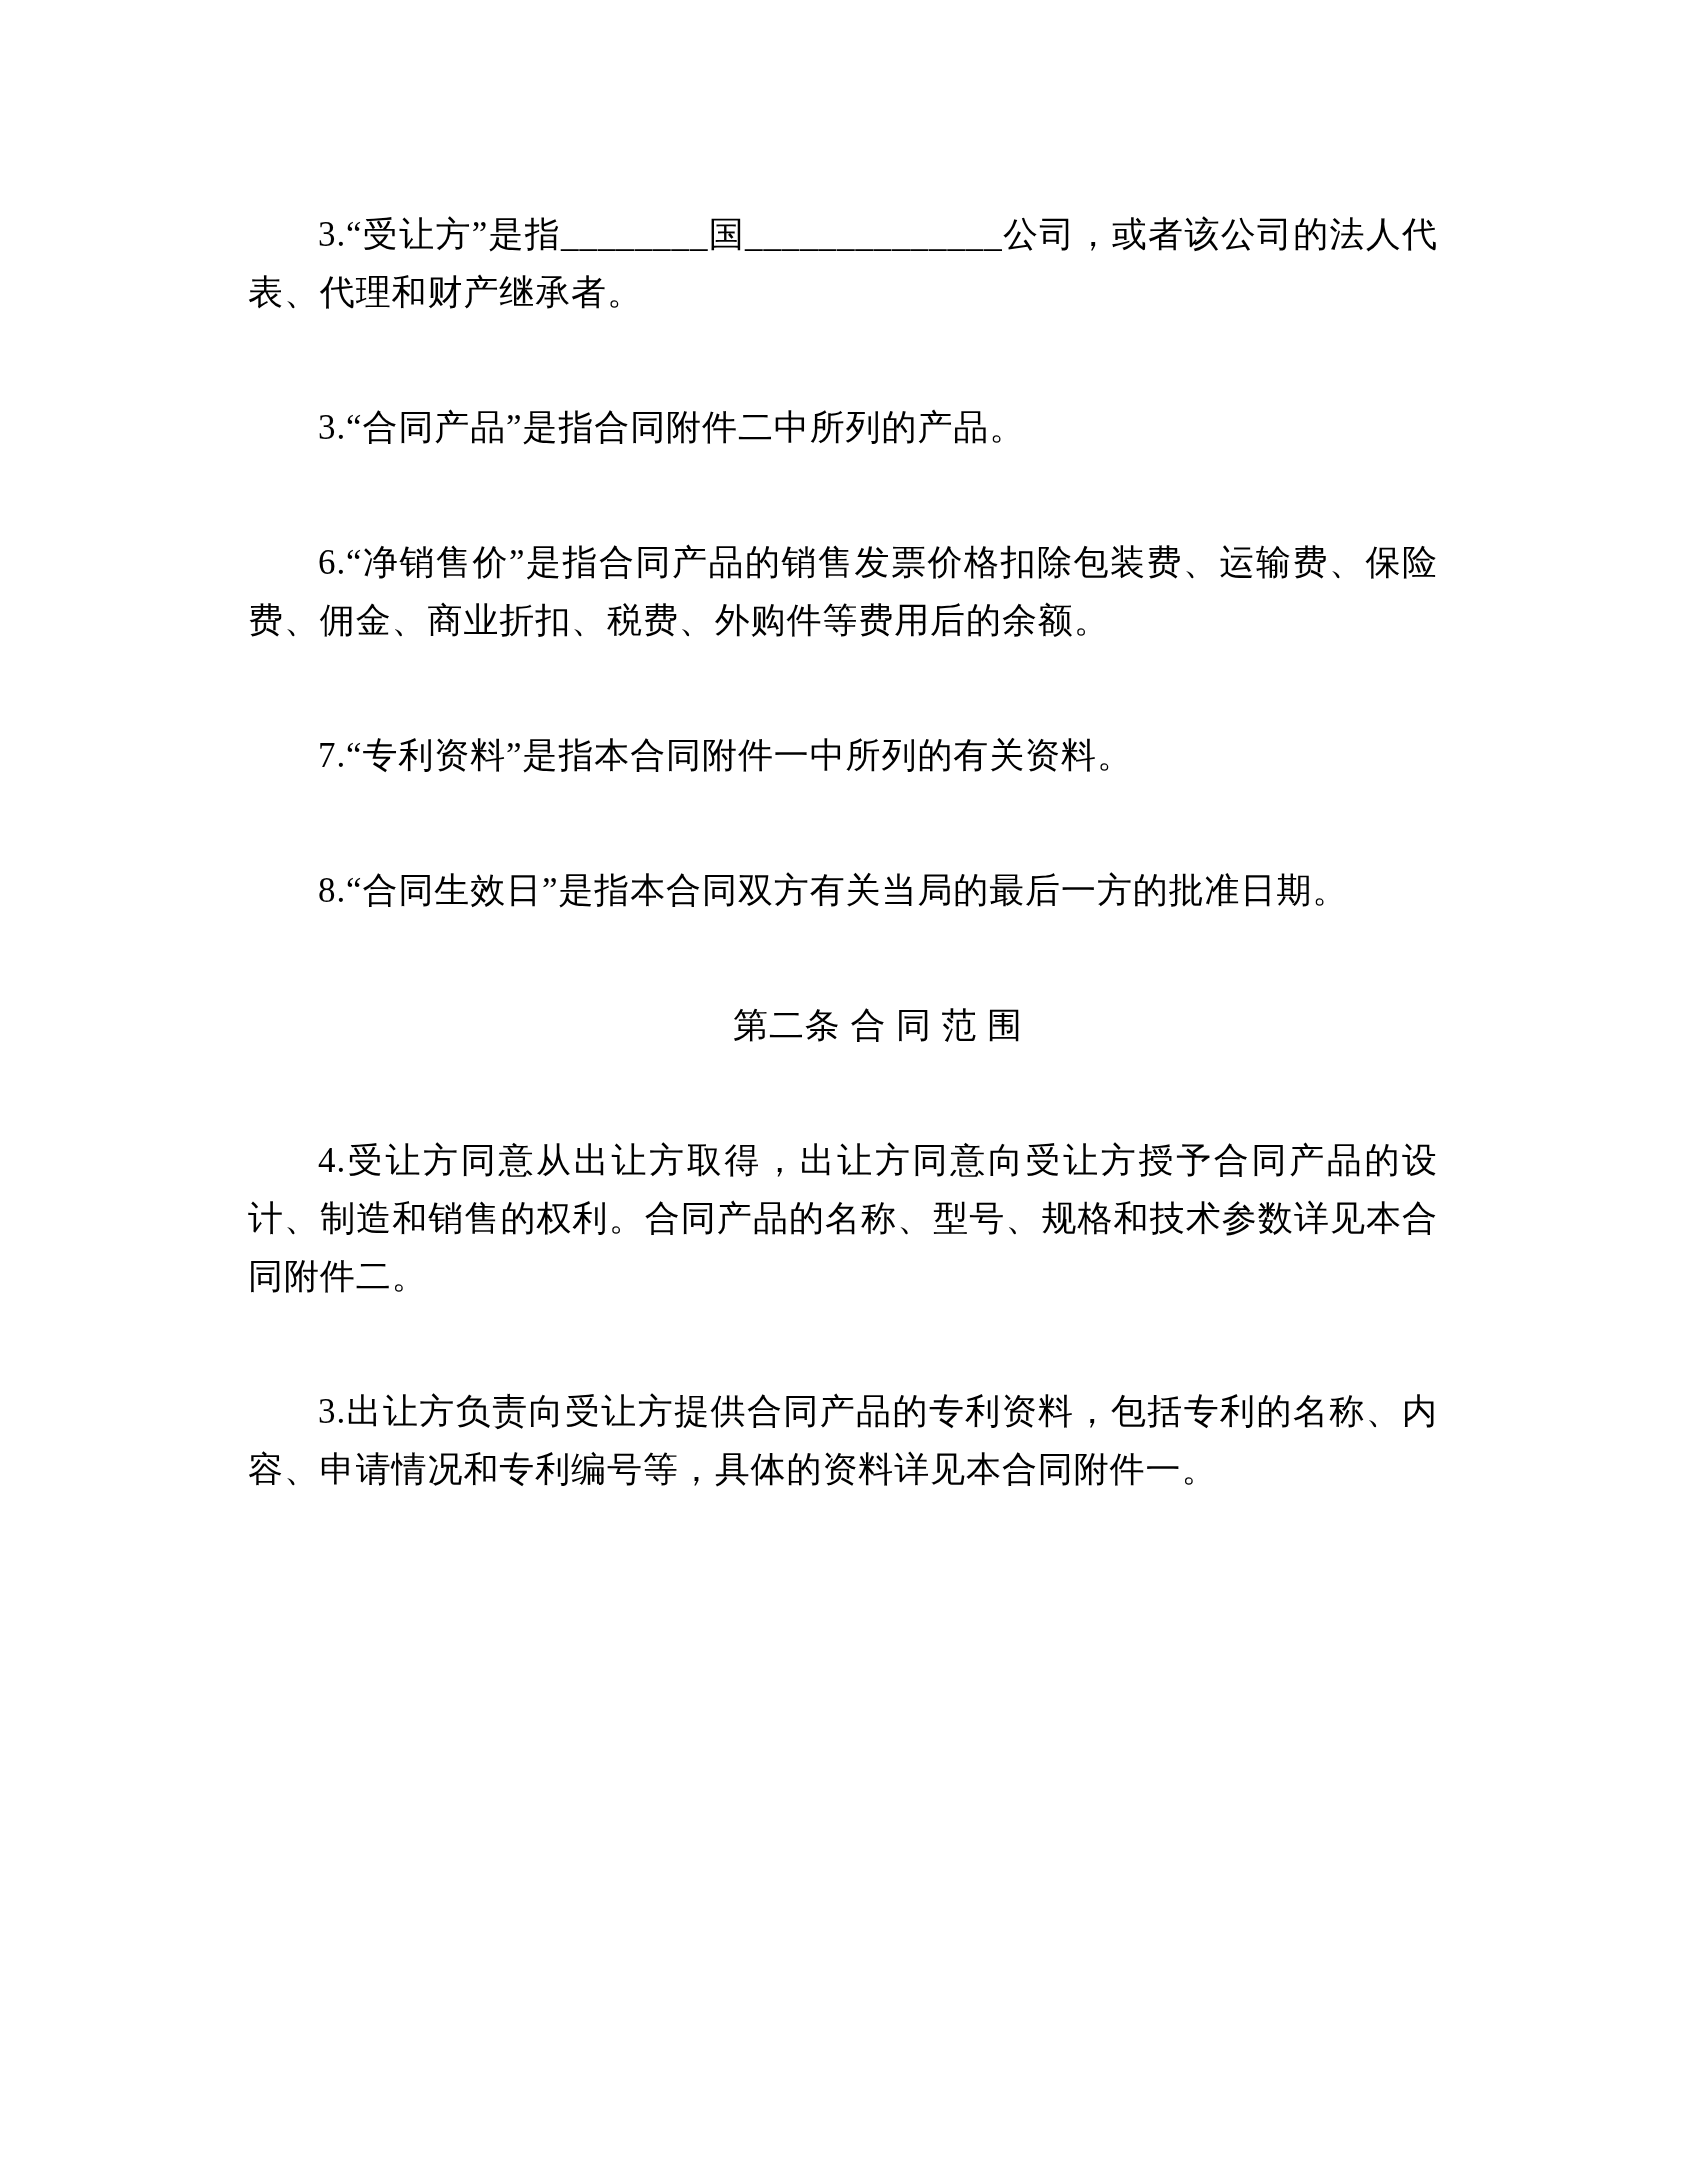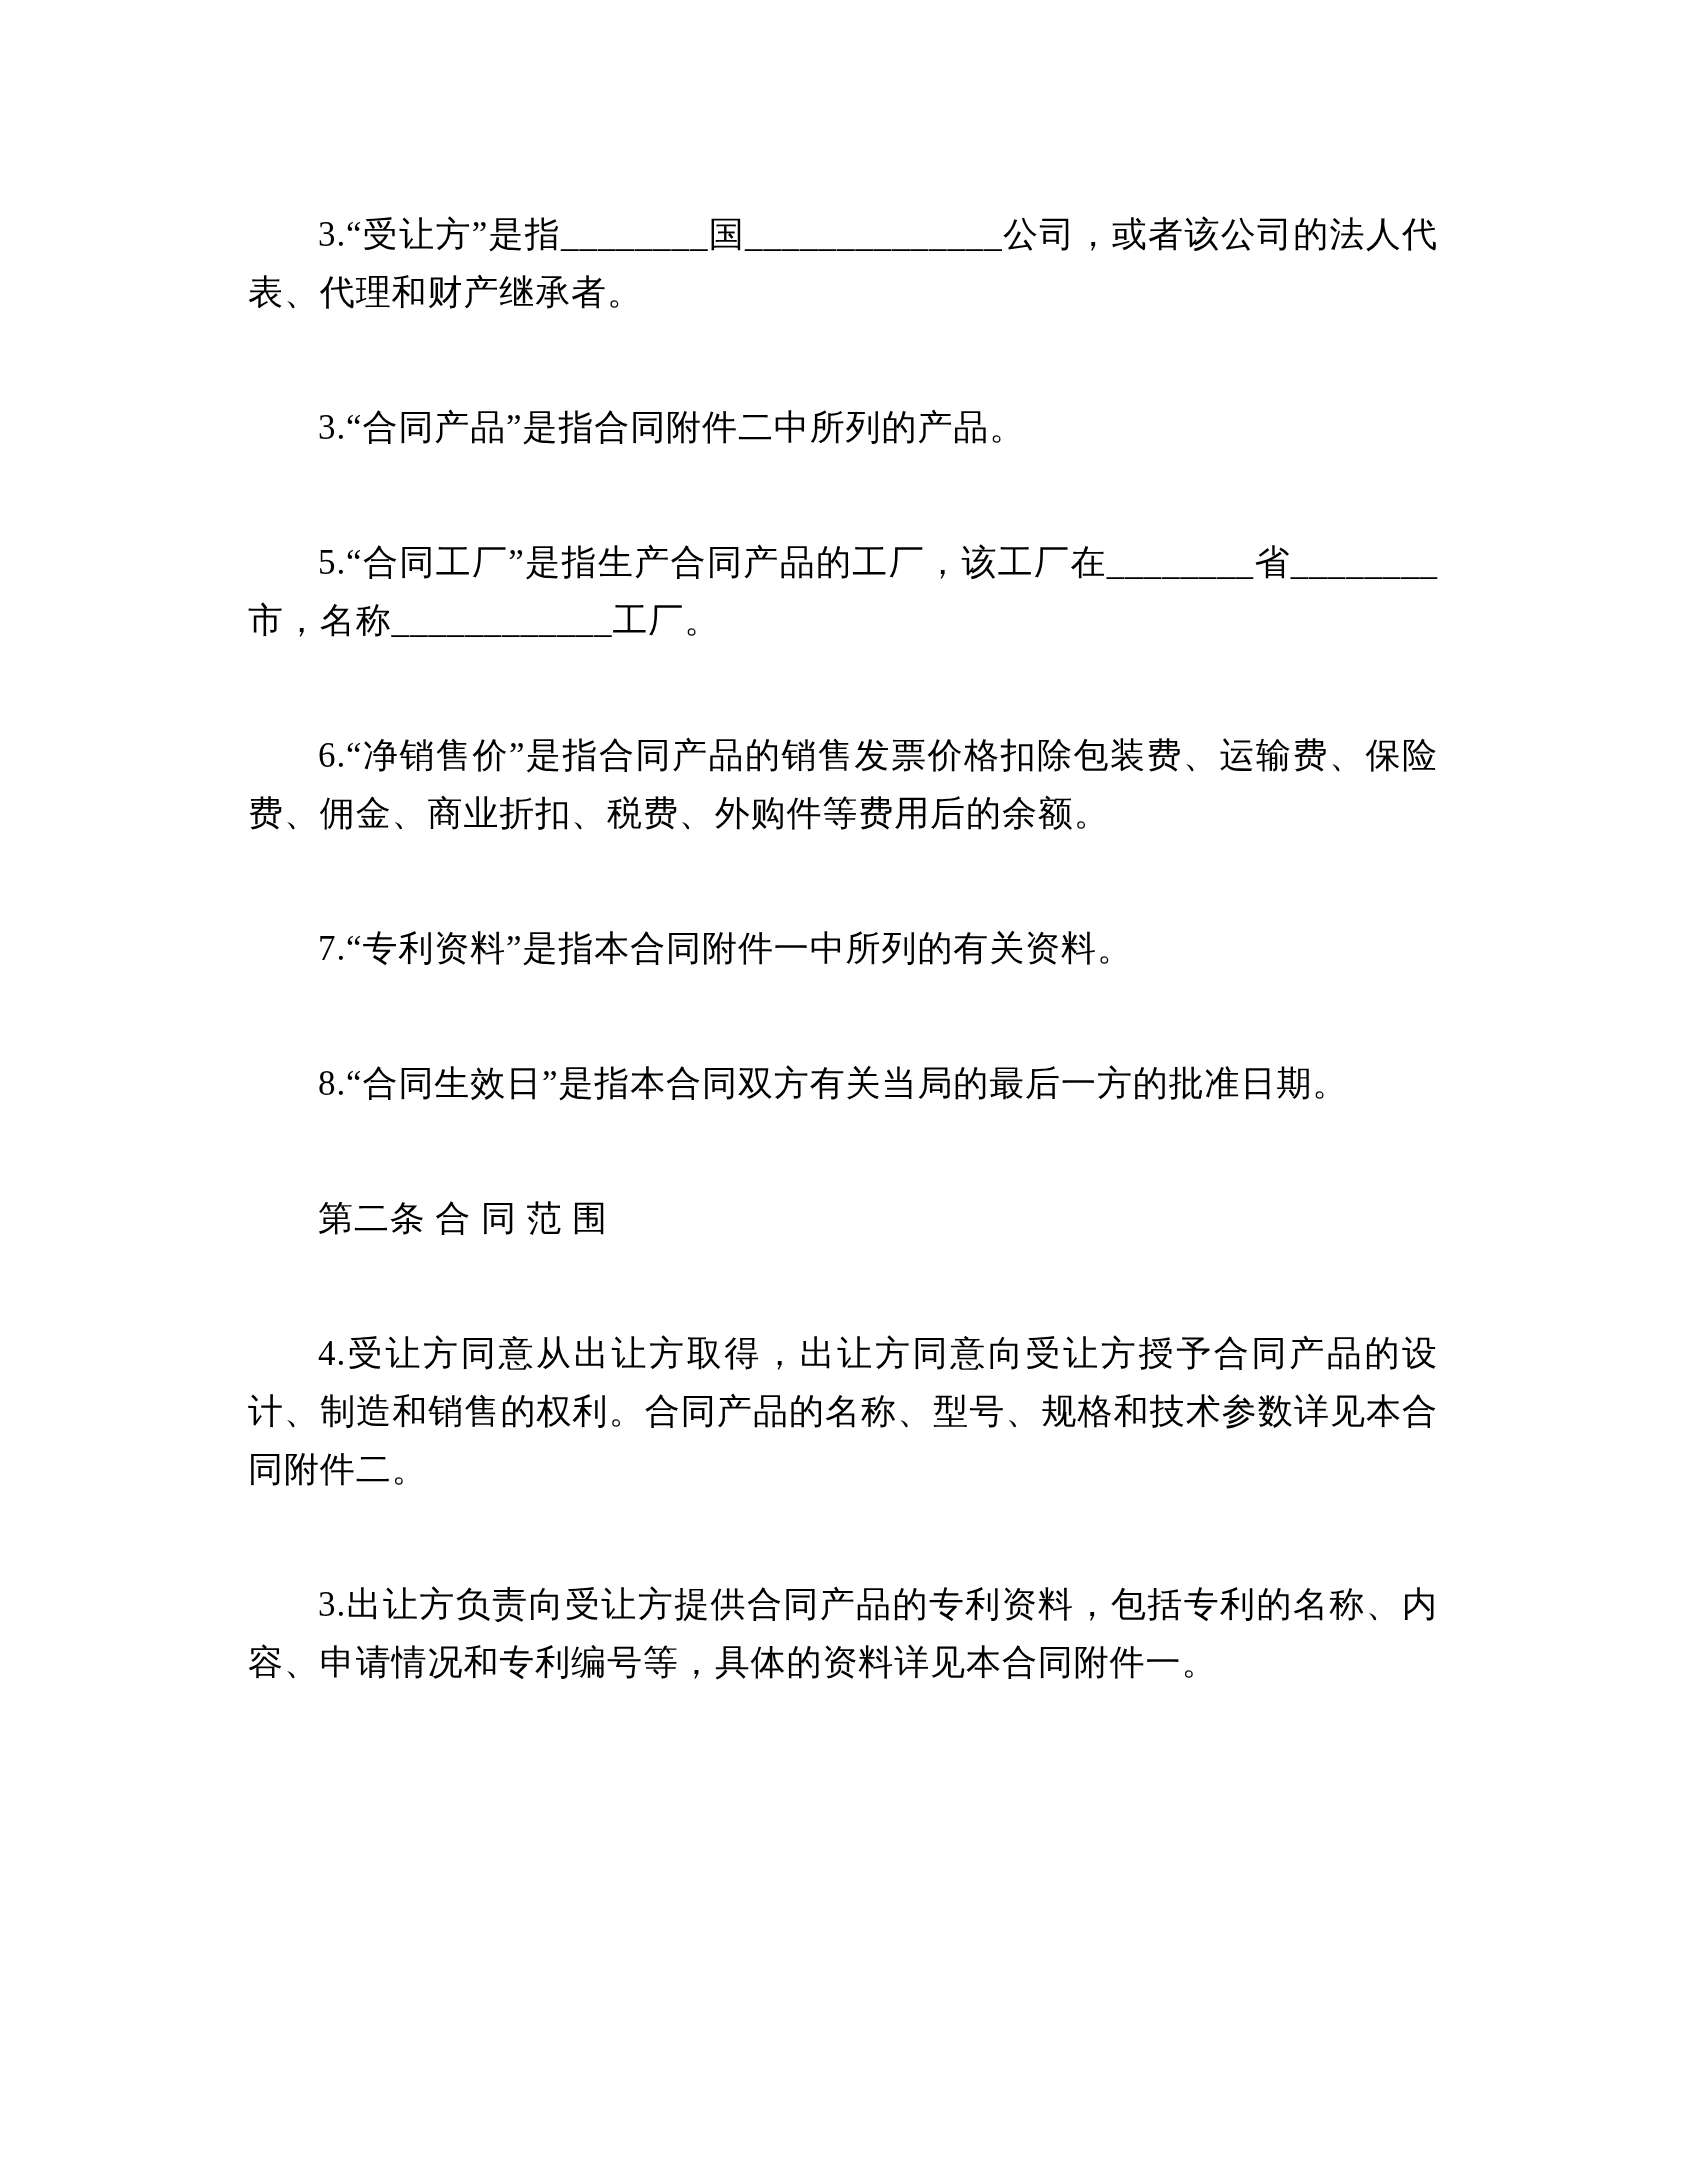--- a/index.html
+++ b/index.html
@@ -29,32 +29,31 @@
     text-indent: 70px;
     text-align: justify;
     letter-spacing: 0.9px;
     word-break: break-all;
   }
   .heading {
     margin: 0 0 77px 0;
     font-size: 35px;
     line-height: 58px;
     text-indent: 70px;
-    text-align: left;
+    text-align: center;
     letter-spacing: 0.9px;
   }
 </style>
 </head>
 <body>
 
 <div class="page">
   <div class="content">
     <p class="para">3.“受让方”是指________国______________公司，或者该公司的法人代表、代理和财产继承者。</p>
     <p class="para">3.“合同产品”是指合同附件二中所列的产品。</p>
-    <p class="para">5.“合同工厂”是指生产合同产品的工厂，该工厂在________省________市，名称____________工厂。</p>
     <p class="para">6.“净销售价”是指合同产品的销售发票价格扣除包装费、运输费、保险费、佣金、商业折扣、税费、外购件等费用后的余额。</p>
     <p class="para">7.“专利资料”是指本合同附件一中所列的有关资料。</p>
     <p class="para">8.“合同生效日”是指本合同双方有关当局的最后一方的批准日期。</p>
     <p class="heading">第二条 合 同 范 围</p>
     <p class="para">4.受让方同意从出让方取得，出让方同意向受让方授予合同产品的设计、制造和销售的权利。合同产品的名称、型号、规格和技术参数详见本合同附件二。</p>
     <p class="para">3.出让方负责向受让方提供合同产品的专利资料，包括专利的名称、内容、申请情况和专利编号等，具体的资料详见本合同附件一。</p>
   </div>
 </div>
 
 

